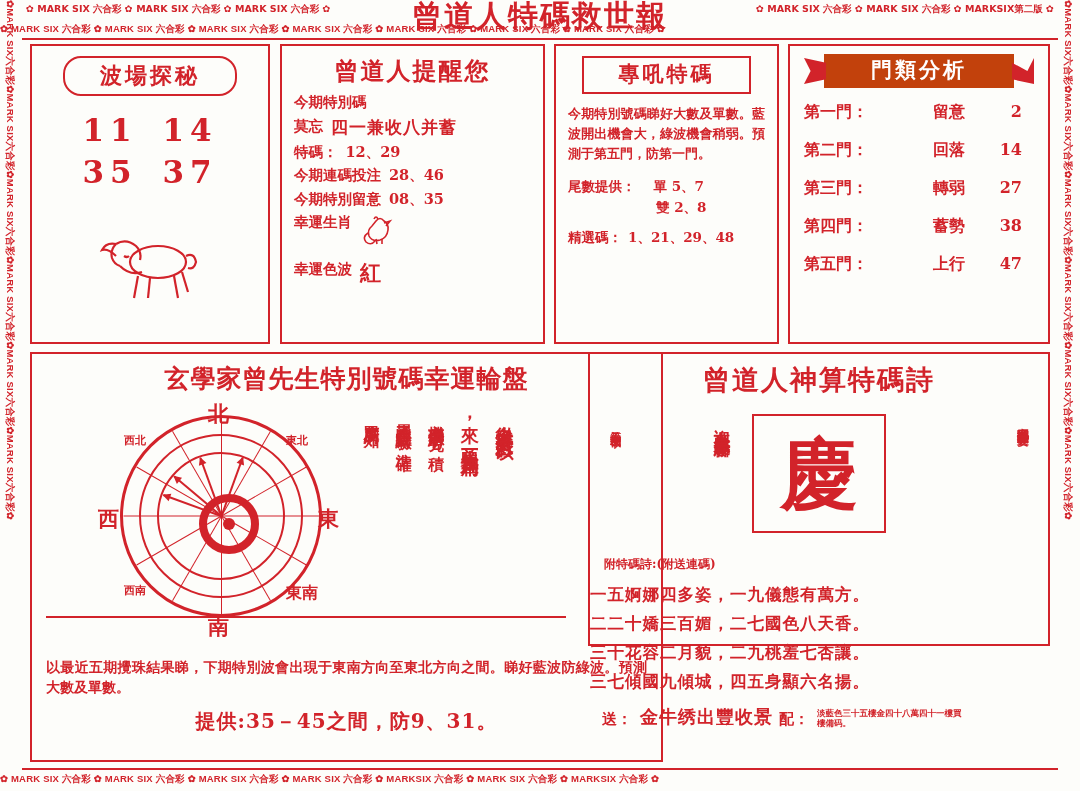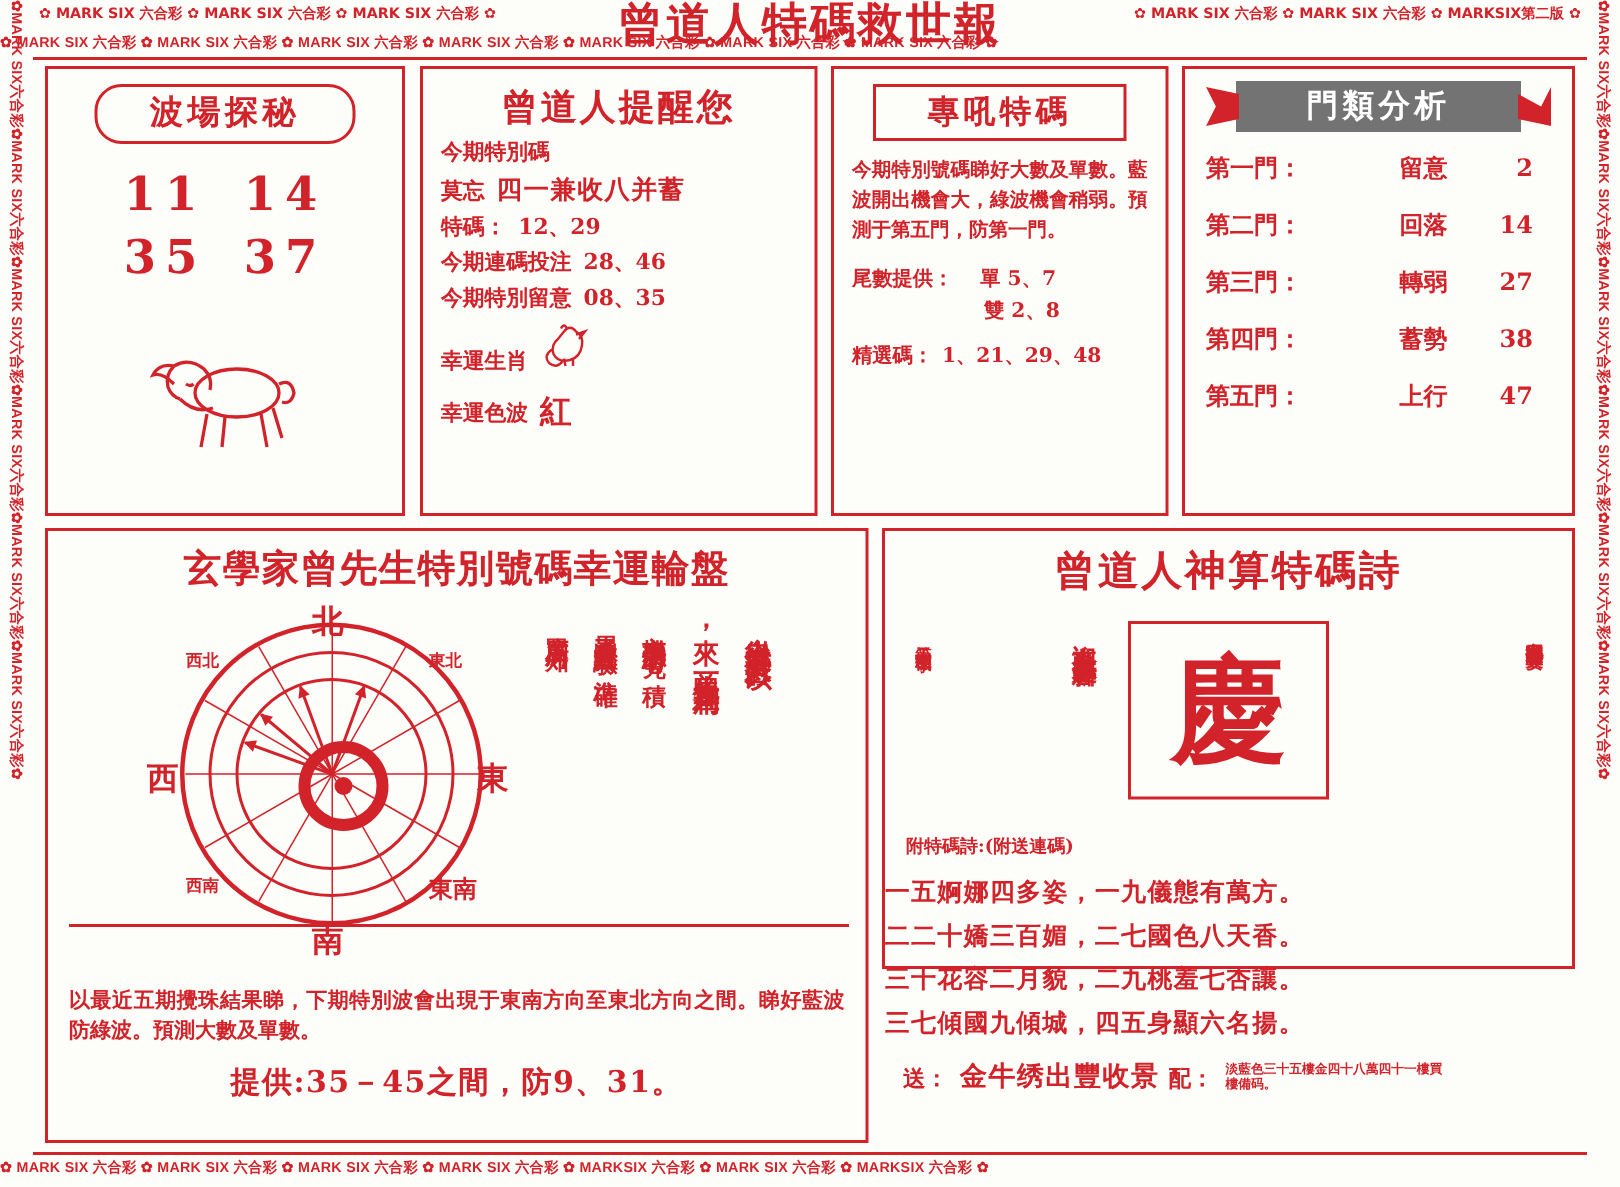--- a/index.html
+++ b/index.html
@@ -79,21 +79,21 @@
   }
   .nums{margin-top:16px;text-align:center;font-family:"DejaVu Serif","Liberation Serif",serif;}
   .nums .row{font-size:31px;font-weight:bold;letter-spacing:6px;margin:6px 0;}
   .nums .row span{display:inline-block;width:80px;}
   .ox{position:absolute;left:50%;transform:translateX(-50%);top:180px;width:120px;height:80px;}
 
   
   #box2{left:280px;top:44px;width:265px;height:300px;}
   #box2 .t{margin-top:9px;font-size:24px;letter-spacing:2px;}
   .lines{margin:8px 10px 0 12px;font-size:14.5px;font-family:"DejaVu Serif","Liberation Serif",serif;font-weight:bold;line-height:1.0;}
-  .lines .ln{display:flex;align-items:flex-end;margin-bottom:9px;white-space:nowrap;}
+  .lines .ln{display:flex;align-items:flex-start;margin-bottom:9px;white-space:nowrap;}
   .lines .lb{flex:0 0 auto;}
   .lines .lv{margin-left:8px;}
   .big{font-size:17px;letter-spacing:1px;}
   .rightv{margin-left:auto;}
 
   
   #box3{left:554px;top:44px;width:225px;height:300px;}
   #box3 .t{
     margin:10px auto 0;width:165px;height:34px;line-height:32px;
     border:2px solid #d2232a;font-size:21px;letter-spacing:3px;
@@ -101,36 +101,36 @@
   .para{margin:10px 12px 0;font-size:13px;line-height:1.55;font-family:"DejaVu Serif","Liberation Serif",serif;font-weight:bold;text-align:justify;}
   .kv{margin:8px 12px 0;font-size:13.5px;font-family:"DejaVu Serif","Liberation Serif",serif;font-weight:bold;line-height:1.5;}
   .kv .r{display:flex;}
   .kv .k{flex:0 0 auto;}
   .kv .v{margin-left:6px;}
 
   
   #box4{left:788px;top:44px;width:262px;height:300px;}
   .ribbon{
     position:relative;margin:8px auto 4px;width:190px;height:34px;
-    background:#737373;color:#fff;line-height:32px;text-align:center;
+    background:#c2410c;color:#fff;line-height:32px;text-align:center;
     font-family:"DejaVu Serif","Liberation Serif",serif;font-weight:bold;font-size:21px;letter-spacing:3px;
   }
   .ribbon:before,.ribbon:after{
     content:"";position:absolute;top:4px;width:22px;height:26px;background:#d2232a;
   }
   .ribbon:before{left:-20px;clip-path:polygon(0 0,100% 18%,100% 82%,0 100%,30% 50%);}
   .ribbon:after{right:-20px;clip-path:polygon(100% 0,100% 100%,0 82%,0 18%,70% 50%);}
   .gates{margin:14px 8px 0 14px;font-family:"DejaVu Serif","Liberation Serif",serif;font-weight:bold;font-size:16px;}
   .gates .g{display:flex;align-items:baseline;margin-bottom:17px;}
   .gates .gl{flex:0 0 105px;}
   .gates .gm{flex:0 0 80px;text-align:center;}
   .gates .gn{flex:1;text-align:right;padding-right:18px;}
 
   
-  #box5{left:30px;top:352px;width:549px;height:410px;}
+  #box5{left:30px;top:352px;width:633px;height:410px;}
   #box5 .t{margin-top:8px;font-size:25px;letter-spacing:1px;}
   .wheel-area{position:relative;height:240px;}
   .wheel{
     position:absolute;left:88px;top:20px;width:196px;height:196px;border-radius:50%;
     border:3px solid #d2232a;
   }
   .wheel .ring2{position:absolute;inset:16px;border-radius:50%;border:2px solid #d2232a;}
   .wheel .ring3{position:absolute;inset:34px;border-radius:50%;border:2px solid #d2232a;}
   .wheel .hub{position:absolute;left:50%;top:50%;width:44px;height:44px;margin:-22px 0 0 -22px;border-radius:50%;border:8px solid #d2232a;}
   .wheel .hub:after{content:"";position:absolute;left:50%;top:50%;width:12px;height:12px;margin:-6px 0 0 -6px;border-radius:50%;background:#d2232a;}

